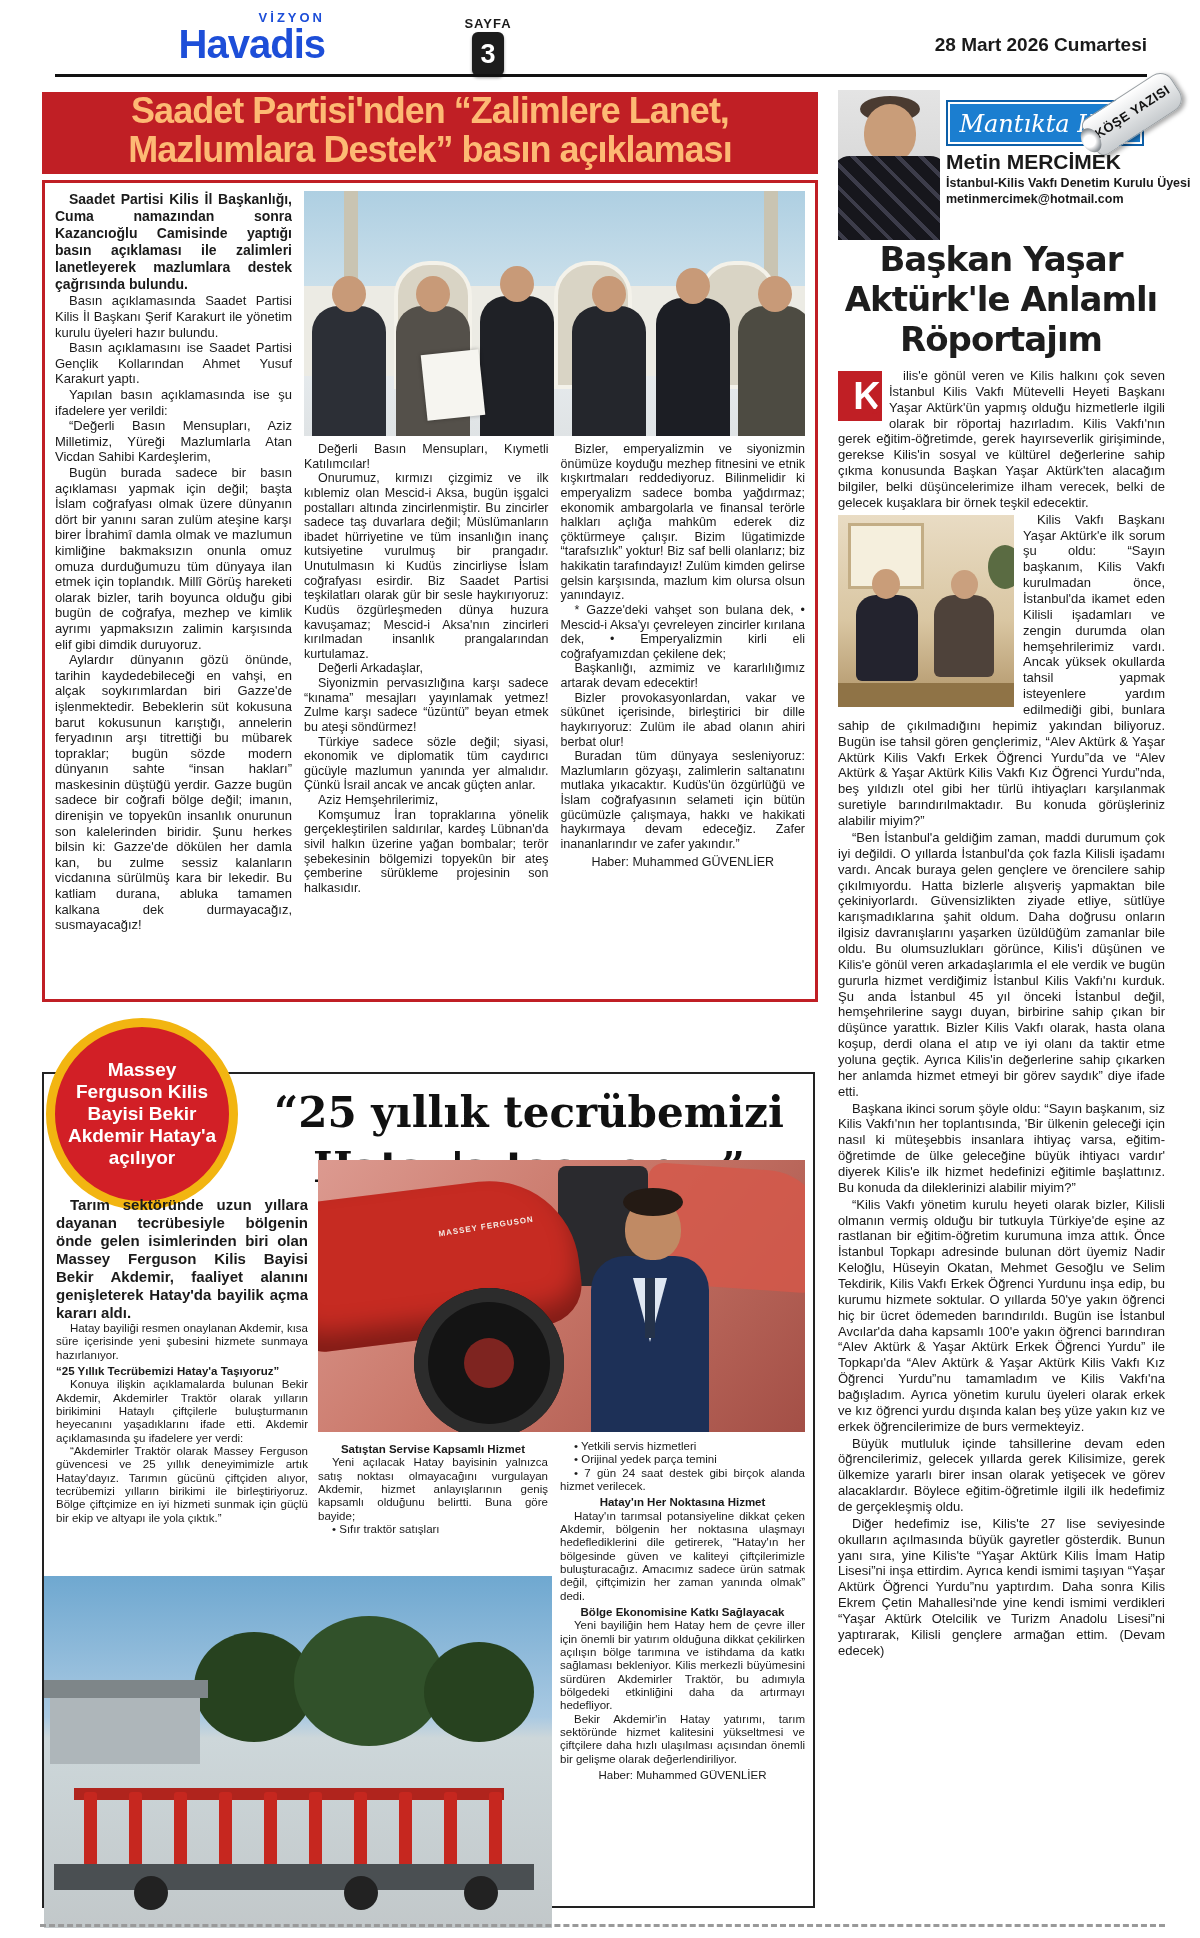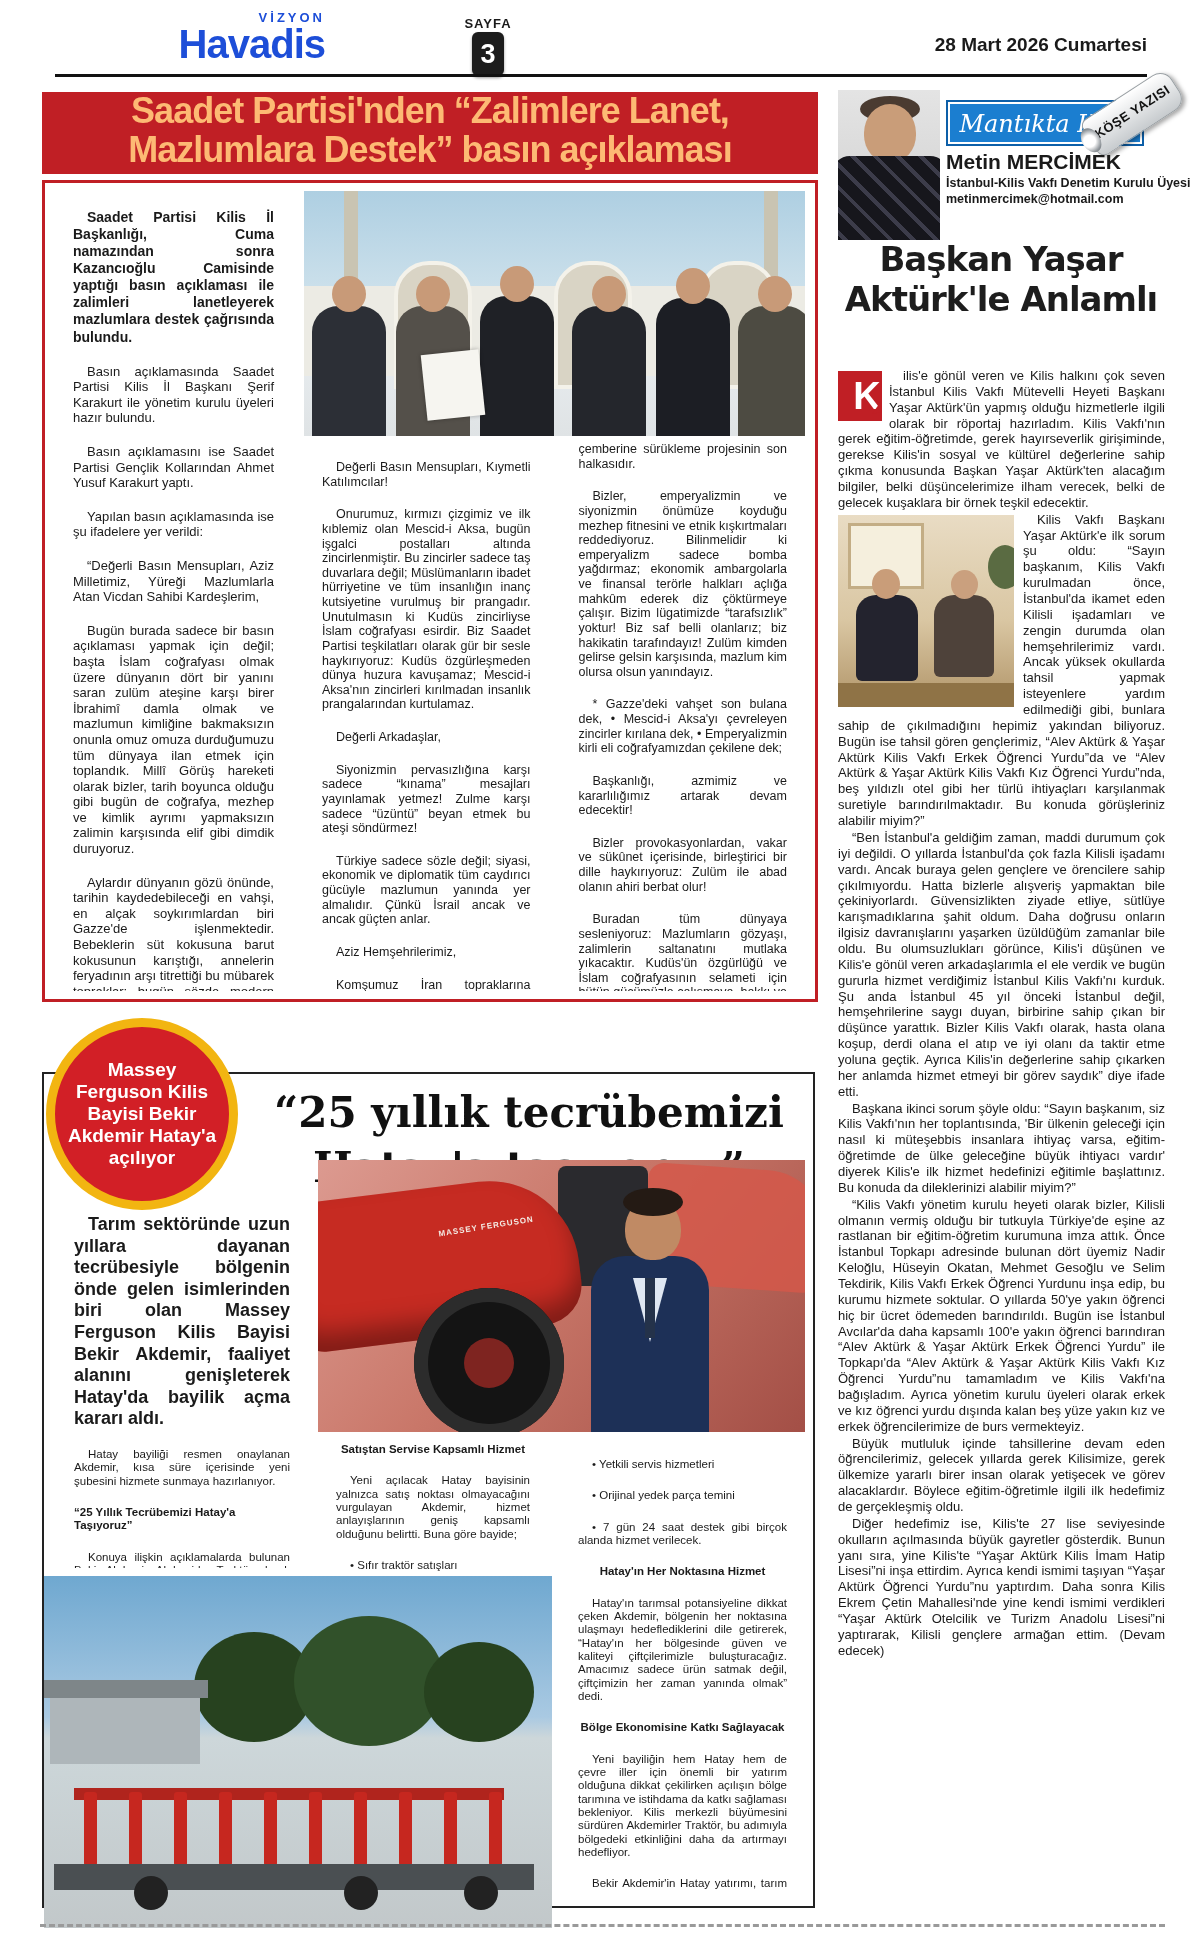--- a/index.html
+++ b/index.html
@@ -18,21 +18,21 @@
   #header-rule{left:55px;top:74px;width:1092px;height:3px;background:#111;}
   
   #ta-banner{left:42px;top:92px;width:776px;height:82px;background:#c01f25;color:#fdba74;
              text-align:center;font-weight:800;font-size:36px;line-height:1.08;
              letter-spacing:-1px;box-sizing:border-box;}
   #ta-box{left:42px;top:180px;width:776px;height:822px;border:3px solid #c01f25;box-sizing:border-box;
           padding:8px 10px;display:flex;gap:12px;overflow:hidden;}
   #ta-col1{width:237px;flex:none;font-size:13px;line-height:1.2;overflow:hidden;}
   #ta-right{flex:1;display:flex;flex-direction:column;min-width:0;}
   #ta-cols23{margin-top:6px;flex:1;column-count:2;column-gap:12px;font-size:12.5px;line-height:1.17;overflow:hidden;}
-  .p{margin:18px;text-indent:14px;text-align:justify;}
+  .p{margin:0;text-indent:14px;text-align:justify;}
   .p.lead{font-weight:bold;font-size:14px;line-height:1.22;}
   .p.sub{font-weight:bold;text-indent:0;text-align:left;margin-top:3px;}
   .p.subc{font-weight:bold;text-indent:0;text-align:center;margin-top:3px;}
   .p.byline{text-align:center;text-indent:0;margin-top:3px;}
   
   #ta-photo{height:245px;flex:none;position:relative;overflow:hidden;
             background:linear-gradient(#aecfe2 0%,#cfe2ec 45%,#e9eef1 60%,#dfe3e5 100%);}
   #ta-photo .wall{position:absolute;left:0;top:95px;width:100%;height:90px;background:#ecebe4;}
   #ta-photo .arch{position:absolute;top:70px;width:70px;height:120px;background:#d9d4c5;
                   border-radius:35px 35px 0 0;border:4px solid #f4f2ea;}
@@ -79,21 +79,21 @@
   #interview-photo .plant{position:absolute;right:-8px;top:30px;width:34px;height:44px;border-radius:50%;background:#5a6b42;}
   
   #ba-box{left:42px;top:1072px;width:773px;height:836px;border:2px solid #222;box-sizing:border-box;}
   #ba-circle{left:46px;top:1018px;width:192px;height:192px;border-radius:50%;background:#d21f26;
              border:9px solid #f2b511;box-sizing:border-box;color:#fff;display:flex;align-items:center;
              justify-content:center;text-align:center;font-weight:bold;font-size:19px;line-height:1.16;
              white-space:pre-line;}
   #ba-headline{left:255px;top:1086px;width:548px;text-align:center;font-family:"DejaVu Serif",serif;
              font-weight:bold;font-size:42px;line-height:1.3;color:#111;}
   .ba-col{font-size:11.5px;line-height:1.16;overflow:hidden;}
-  .ba-col .p.lead{font-size:18px;line-height:1.2;}
+  .ba-col .p.lead{font-size:15px;line-height:1.2;}
   #ba-col1{left:56px;top:1196px;width:252px;height:372px;}
   #ba-col2{left:318px;top:1440px;width:230px;height:162px;}
   #ba-col3{left:560px;top:1440px;width:245px;height:452px;}
   
   #tractor-photo{left:318px;top:1160px;width:487px;height:272px;overflow:hidden;
       background:linear-gradient(130deg,#dc9a90 0%,#c97769 45%,#a34f46 100%);}
   #tractor-photo .hood{position:absolute;left:-30px;top:28px;width:290px;height:150px;background:#c62b22;
       border-radius:30px 90px 40px 30px;transform:rotate(-7deg);box-shadow:inset 0 -18px 24px rgba(0,0,0,.35);}
   #tractor-photo .hood-label{position:absolute;left:120px;top:62px;color:#f3e9e2;font-size:8px;font-weight:bold;
       transform:rotate(-9deg);letter-spacing:1px;}
@@ -210,20 +210,21 @@
   <div class="abs" id="cl-badge">
     <div class="roll"></div>
     <span>KÖŞE YAZISI</span>
   </div>
   <div class="abs" id="cl-name">Metin MERCİMEK</div>
   <div class="abs" id="cl-affil">İstanbul-Kilis Vakfı Denetim Kurulu Üyesi</div>
   <div class="abs" id="cl-email">metinmercimek@hotmail.com</div>
   <div class="abs" id="cl-title">
     <div>Başkan Yaşar</div>
     <div>Aktürk'le Anlamlı</div>
+    <div>Röportajım</div>
   </div>
 
   <div class="abs" id="cl-body">
     <p class="p"><span class="dcap">K</span><span>ilis'e gönül veren ve Kilis halkını çok seven İstanbul Kilis Vakfı Mütevelli Heyeti Başkanı Yaşar Aktürk'ün yapmış olduğu hizmetlerle ilgili olarak bir röportaj hazırladım. Kilis Vakfı'nın gerek eğitim-öğretimde, gerek hayırseverlik girişiminde, gerekse Kilis'in sosyal ve kültürel değerlerine sahip çıkma konusunda Başkan Yaşar Aktürk'ten alacağım bilgiler, belki düşüncelerimize ilham verecek, belki de gelecek kuşaklara bir örnek teşkil edecektir.</span></p>
     <div id="interview-photo">
       <div class="window"></div>
       <div class="plant"></div>
       <div class="man1"></div>
       <div class="man2"></div>
       <div class="h1"></div>

